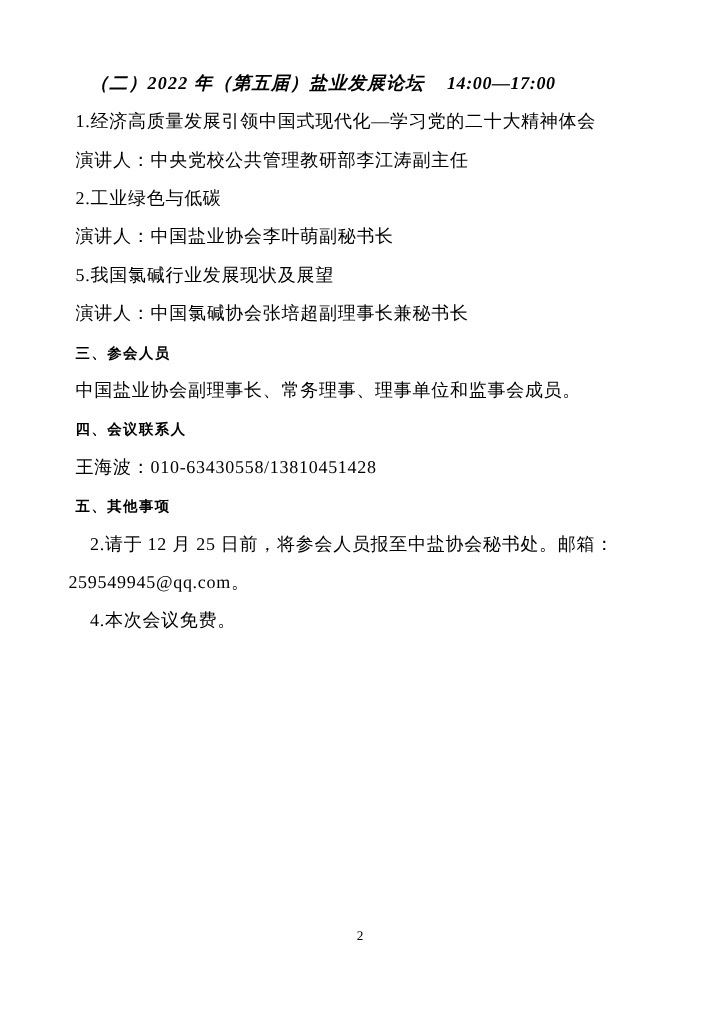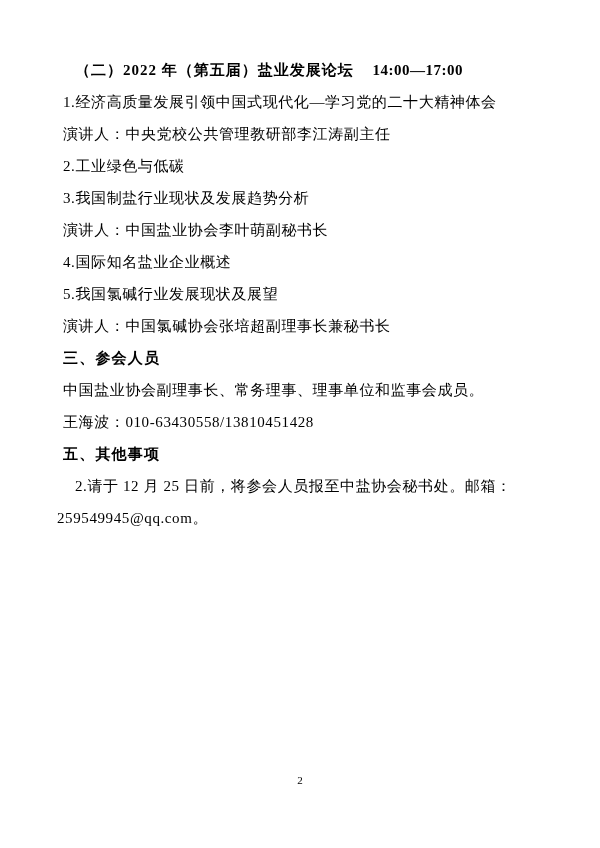--- a/index.html
+++ b/index.html
@@ -22,31 +22,32 @@
     height: 32px;
     line-height: 32px;
     font-size: 15px;
     letter-spacing: 0.6px;
     white-space: nowrap;
   }
   .heading-main {
     font-weight: 700;
     padding-left: 18px;
     letter-spacing: 1px;
+    font-style: italic;
   }
   .heading-main .time {
     margin-left: 14px;
     letter-spacing: 0.5px;
   }
   .talk { padding-left: 6px; font-family: Liberation Serif, serif; }
   .sec-heading {
     font-weight: 700;
     padding-left: 6px;
     font-family: "Liberation Sans", "DejaVu Sans", sans-serif;
-    font-size: 15px;
+    font-size: 12px;
     letter-spacing: 1.2px;
   }
   .body-line { padding-left: 6px; }
   .item-first { padding-left: 18px; }
   .item-cont { padding-left: 0; }
   .page-number {
     position: absolute;
     top: 772px;
     left: 0;
     width: 100%;
@@ -64,37 +65,37 @@
     <div class="line heading-main">
       <span>（二）2022 年（第五届）盐业发展论坛</span>
       <span class="time">14:00—17:00</span>
     </div>
 
     <div class="line talk">1.经济高质量发展引领中国式现代化—学习党的二十大精神体会</div>
     <div class="line talk">演讲人：中央党校公共管理教研部李江涛副主任</div>
 
     <div class="line talk">2.工业绿色与低碳</div>
 
-    <div class="line talk">3.我国制盐行业现状及发展趋势分析</div>
     <div class="line talk">演讲人：中国盐业协会李叶萌副秘书长</div>
 
-    <div class="line talk">4.国际知名盐业企业概述</div>
 
     <div class="line talk">5.我国氯碱行业发展现状及展望</div>
     <div class="line talk">演讲人：中国氯碱协会张培超副理事长兼秘书长</div>
 
     <div class="line sec-heading">三、参会人员</div>
     <div class="line body-line">中国盐业协会副理事长、常务理事、理事单位和监事会成员。</div>
 
+    <div class="line sec-heading">四、会议联系人</div>
     <div class="line body-line">王海波：010-63430558/13810451428</div>
 
     <div class="line sec-heading">五、其他事项</div>
 
 
     <div class="line item-first">2.请于 12 月 25 日前，将参会人员报至中盐协会秘书处。邮箱：</div>
     <div class="line item-cont">259549945@qq.com。</div>
 
 
+    <div class="line item-first">4.本次会议免费。</div>
 
   </div>
 
   <div class="page-number">2</div>
 </div>
 
 </body></html>

